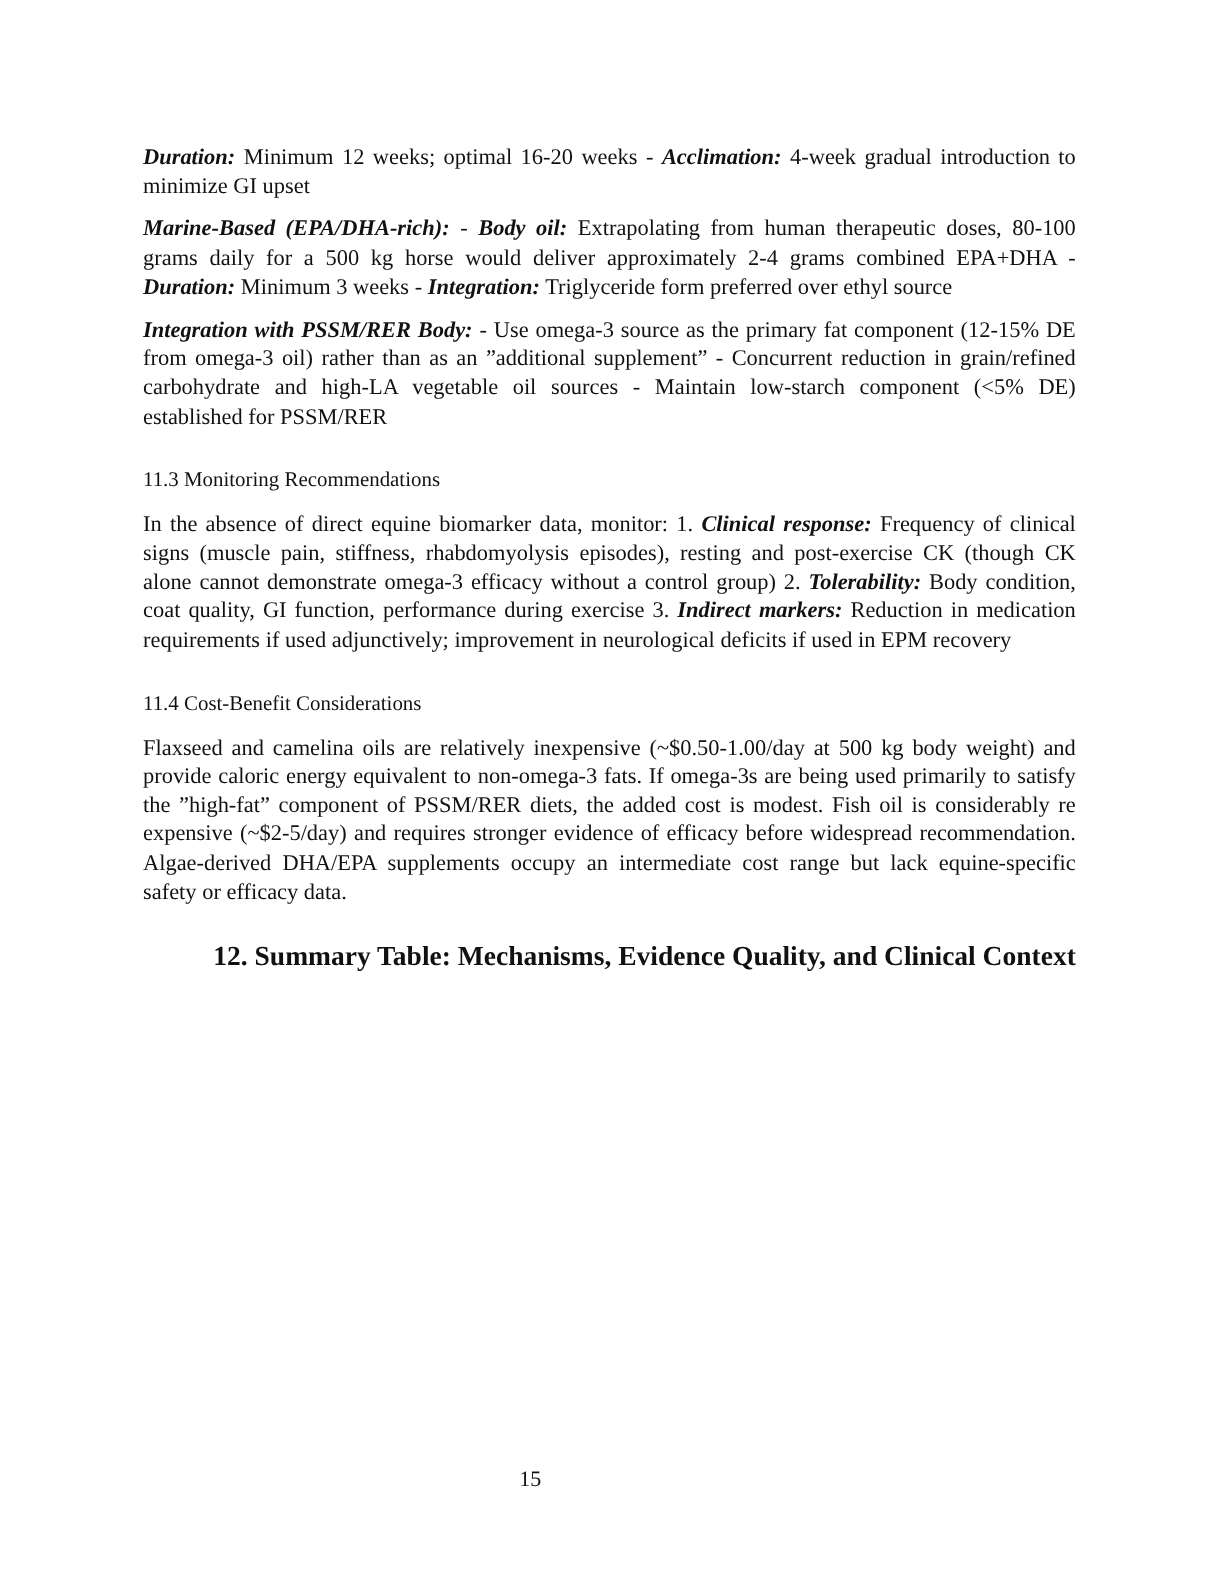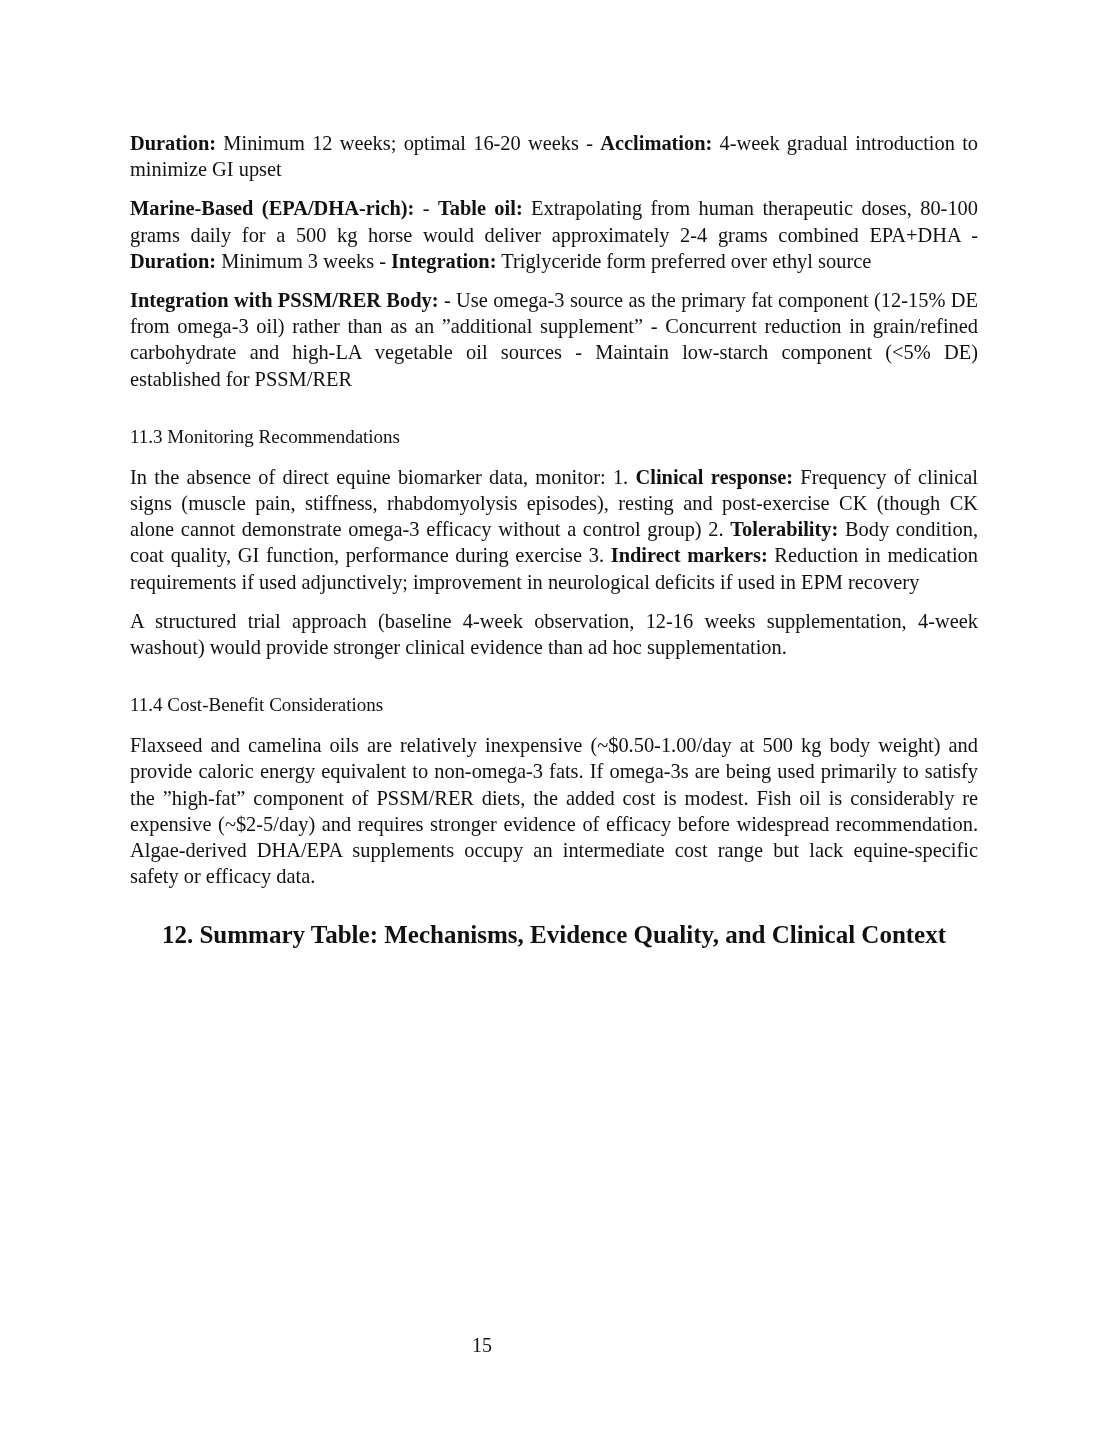--- a/index.html
+++ b/index.html
@@ -21,65 +21,64 @@
       top: 130px;
       width: 848px;
     }
     p {
       margin: 0;
       font-size: 20.4px;
       line-height: 26.2px;
       text-align: justify;
       hyphens: auto;
     }
-    b { font-weight: bold; }
+    b { font-weight: bold; font-style: italic; }
     .p1 { margin-top: 0; }
     .p2 { margin-top: 13px; }
     .p3 { margin-top: 13px; }
     .subsec {
       font-size: 19px;
       font-weight: normal;
       margin: 0;
       line-height: 26px;
     }
     .sub-113 { margin-top: 32px; margin-bottom: 14px; }
     .sub-114 { margin-top: 32px; margin-bottom: 14px; }
     .p5 { margin-top: 13px; }
     .sec {
       font-size: 25px;
       font-weight: bold;
       line-height: 31px;
       margin: 30px 0 13px 0;
-      text-align: center;
+      text-align: right;
     }
     .page-number {
       position: absolute;
       top: 1334px;
       left: 0;
       width: 964px;
       text-align: center;
       font-size: 20px;
     }
   </style>
 </head>
 <body>
 
 <div class="page">
 
   <p class="p1" lang="en"><b>Duration:</b><span> Minimum 12 weeks; optimal 16-20 weeks - </span><b>Acclimation:</b><span> 4-week gradual introduction to minimize GI upset</span></p>
 
-  <p class="p2" lang="en"><b>Marine-Based (EPA/DHA-rich):</b><span> - </span><b>Table oil:</b><span> Extrapolating from human therapeutic doses, 80-100 grams daily for a 500 kg horse would deliver approximately 2-4 grams combined EPA+DHA - </span><b>Duration:</b><span> Minimum 3 weeks - </span><b>Integration:</b><span> Triglyceride form preferred over ethyl source</span></p>
+  <p class="p2" lang="en"><b>Marine-Based (EPA/DHA-rich):</b><span> - </span><b>Body oil:</b><span> Extrapolating from human therapeutic doses, 80-100 grams daily for a 500 kg horse would deliver approximately 2-4 grams combined EPA+DHA - </span><b>Duration:</b><span> Minimum 3 weeks - </span><b>Integration:</b><span> Triglyceride form preferred over ethyl source</span></p>
 
   <p class="p3" lang="en"><b>Integration with PSSM/RER Body:</b><span> - Use omega-3 source as the primary fat component (12-15% DE from omega-3 oil) rather than as an ”additional supplement” - Concurrent reduction in grain/refined carbohydrate and high-LA vegetable oil sources - Maintain low-starch component (&lt;5% DE) established for PSSM/RER</span></p>
 
   <h3 class="subsec sub-113">11.3 Monitoring Recommendations</h3>
 
   <p lang="en"><span>In the absence of direct equine biomarker data, monitor: 1. </span><b>Clinical response:</b><span> Frequency of clinical signs (muscle pain, stiffness, rhabdomyolysis episodes), resting and post-exercise CK (though CK alone cannot demonstrate omega-3 efficacy without a control group) 2. </span><b>Tolerability:</b><span> Body condition, coat quality, GI function, performance during exercise 3. </span><b>Indirect markers:</b><span> Reduction in medication requirements if used adjunctively; improvement in neurological deficits if used in EPM recovery</span></p>
 
-  <p class="p5" lang="en">A structured trial approach (baseline 4-week observation, 12-16 weeks supplementation, 4-week washout) would provide stronger clinical evidence than ad hoc supplementation.</p>
 
   <h3 class="subsec sub-114">11.4 Cost-Benefit Considerations</h3>
 
   <p lang="en">Flaxseed and camelina oils are relatively inexpensive (~$0.50-1.00/day at 500 kg body weight) and provide caloric energy equivalent to non-omega-3 fats. If omega-3s are being used primarily to satisfy the ”high-fat” component of PSSM/RER diets, the added cost is modest. Fish oil is considerably re expensive (~$2-5/day) and requires stronger evidence of efficacy before widespread recommendation.  Algae-derived DHA/EPA supplements occupy an intermediate cost range but lack equine-specific safety or efficacy data.</p>
 
   <h2 class="sec">12. Summary Table: Mechanisms, Evidence Quality, and Clinical Context</h2>
 
 
 </div>
 

